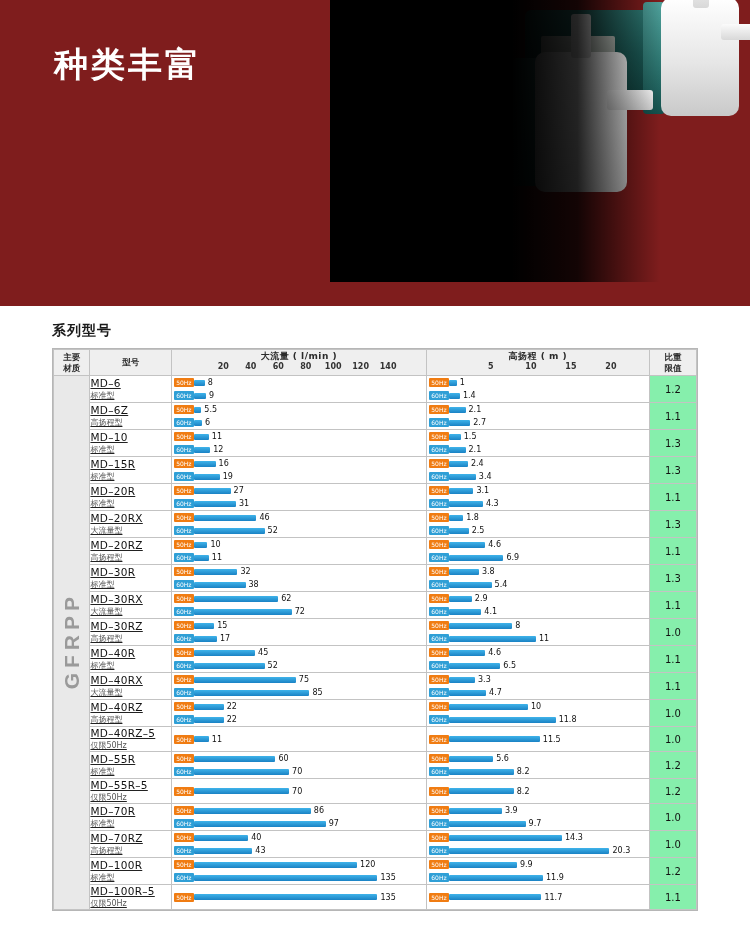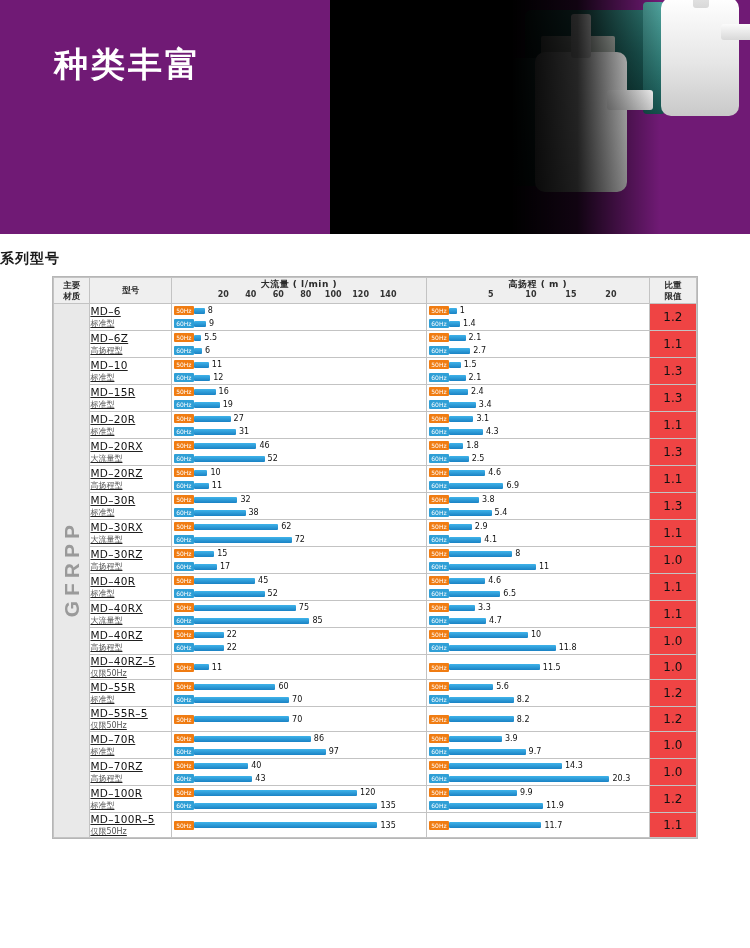--- a/index.html
+++ b/index.html
@@ -9,22 +9,22 @@
     background: #ffffff;
     font-family: "Liberation Sans", sans-serif;
     color: #222;
     position: relative;
     overflow: hidden;
   }
 
   
   .hero {
     position: relative;
-    width: 750px; height: 234px;
-    background: #701a75;
+    width: 750px; height: 306px;
+    background: #7f1d1d;
     overflow: hidden;
   }
   .hero-photo {
     position: absolute;
     right: 0; top: 0;
     width: 420px; height: 282px;
     overflow: hidden;
   }
   
   .pump {
@@ -94,20 +94,21 @@
     letter-spacing: 2px;
     display: flex; align-items: center; justify-content: center;
     z-index: 6;
   }
 
   
   .section {
     padding: 16px 0 0 0;
   }
   .section-title {
+    margin-left: 52px;
     font-family: "DejaVu Sans", sans-serif;
     font-size: 14px;
     font-weight: 700;
     color: #1b1b1b;
     letter-spacing: 1px;
     margin-bottom: 8px;
   }
 
   .table-wrap {
     margin: 0 52px 0 52px;
@@ -172,23 +173,23 @@
   }
   .model-sub {
     font-family: "DejaVu Sans", sans-serif;
     font-size: 8px;
     color: #555;
     line-height: 1.3;
   }
 
   .sg-cell {
     text-align: center;
-    font-size: 12px;
+    font-size: 10px;
     color: #111;
-    background: #ef4444;
+    background: #86efac;
   }
 
   
   .bars {
     position: relative;
     padding: 0;
     background: #fff;
   }
   .barrow {
     position: relative;

